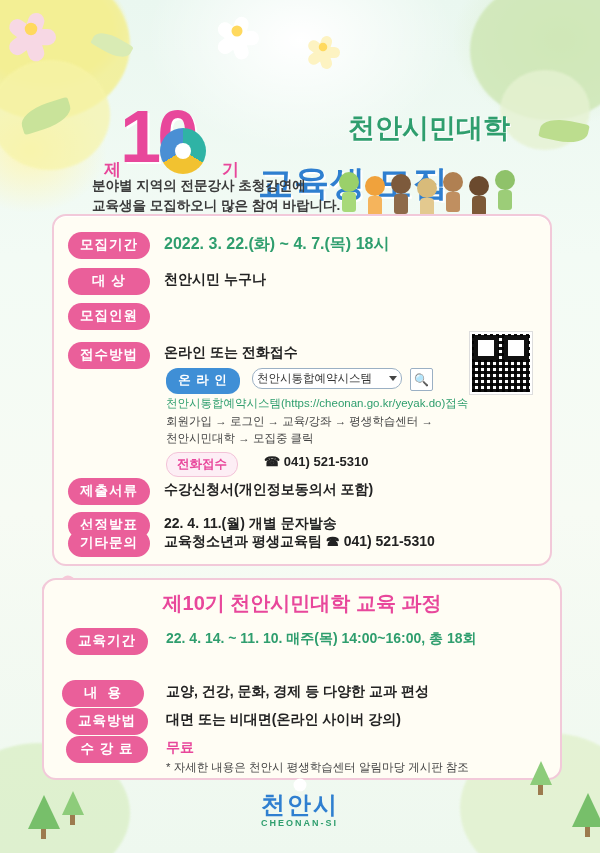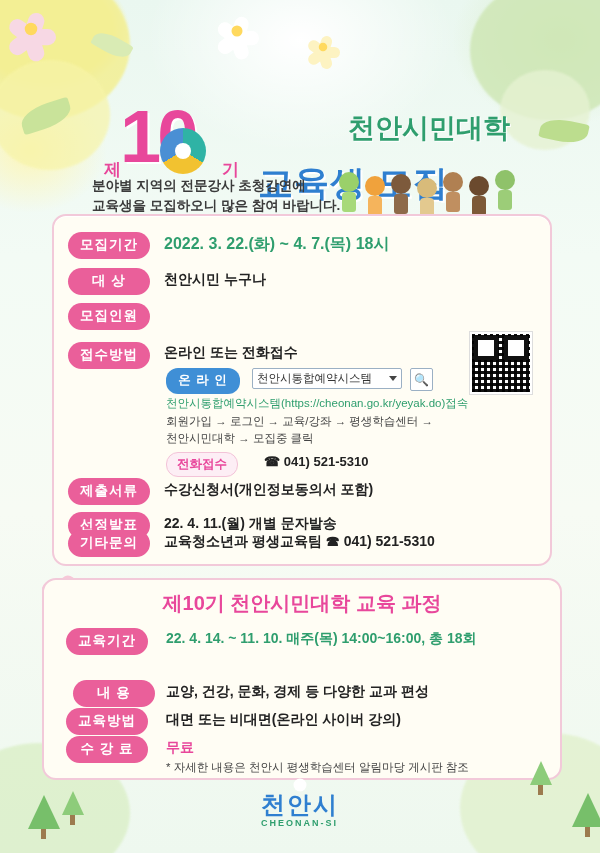--- a/index.html
+++ b/index.html
@@ -101,21 +101,21 @@
   .pink-t{color:#e8479b;}
   .green-t{color:#2f9e6e;}
 
   .sectitle{
     position:absolute;left:0;right:0;top:10px;text-align:center;
     font-size:20px;font-weight:bold;color:#e8479b;
   }
 
   .selbox{
     position:absolute;display:flex;align-items:center;justify-content:space-between;
-    width:150px;height:21px;border:1px solid #9bb0c4;background:#fff;border-radius:2px;
+    width:150px;height:21px;border:1px solid #9bb0c4;background:#fff;border-radius:10px;
     font-size:11.5px;color:#333;padding:0 4px;box-sizing:border-box;
   }
   .caret{width:0;height:0;border-left:4px solid transparent;border-right:4px solid transparent;border-top:5px solid #444;}
   .mag{
     width:21px;height:21px;border:1px solid #9bb0c4;background:#fff;border-radius:2px;
     display:flex;align-items:center;justify-content:center;font-size:12px;color:#2a62a8;
   }
   .qr{
     position:absolute;right:18px;top:116px;width:58px;height:58px;
     background:
@@ -287,21 +287,21 @@
   </div>
 
   <div class="card2">
     <div class="sectitle">제10기 천안시민대학 교육 과정</div>
 
     <div class="tag pink" style="left:22px;top:48px;width:82px;">교육기간</div>
     <div class="val" style="left:122px;top:50px;">
       <span class="green-t">22. 4. 14. ~ 11. 10. 매주(목) 14:00~16:00, 총 18회</span>
     </div>
 
-    <div class="tag pink" style="left:29px;top:100px;width:82px;">내    용</div>
+    <div class="tag pink" style="left:18px;top:100px;width:82px;font-family:Liberation Mono, monospace;">내    용</div>
     <div class="val" style="left:122px;top:103px;">교양, 건강, 문화, 경제 등 다양한 교과 편성</div>
 
     <div class="tag pink" style="left:22px;top:128px;width:82px;">교육방법</div>
     <div class="val" style="left:122px;top:131px;">대면 또는 비대면(온라인 사이버 강의)</div>
 
     <div class="tag pink" style="left:22px;top:156px;width:82px;">수 강 료</div>
     <div class="val free" style="left:122px;top:159px;">무료</div>
 
     <div class="note" style="left:122px;top:180px;text-align:right;">* 자세한 내용은 천안시 평생학습센터 알림마당 게시판 참조</div>
   </div>

